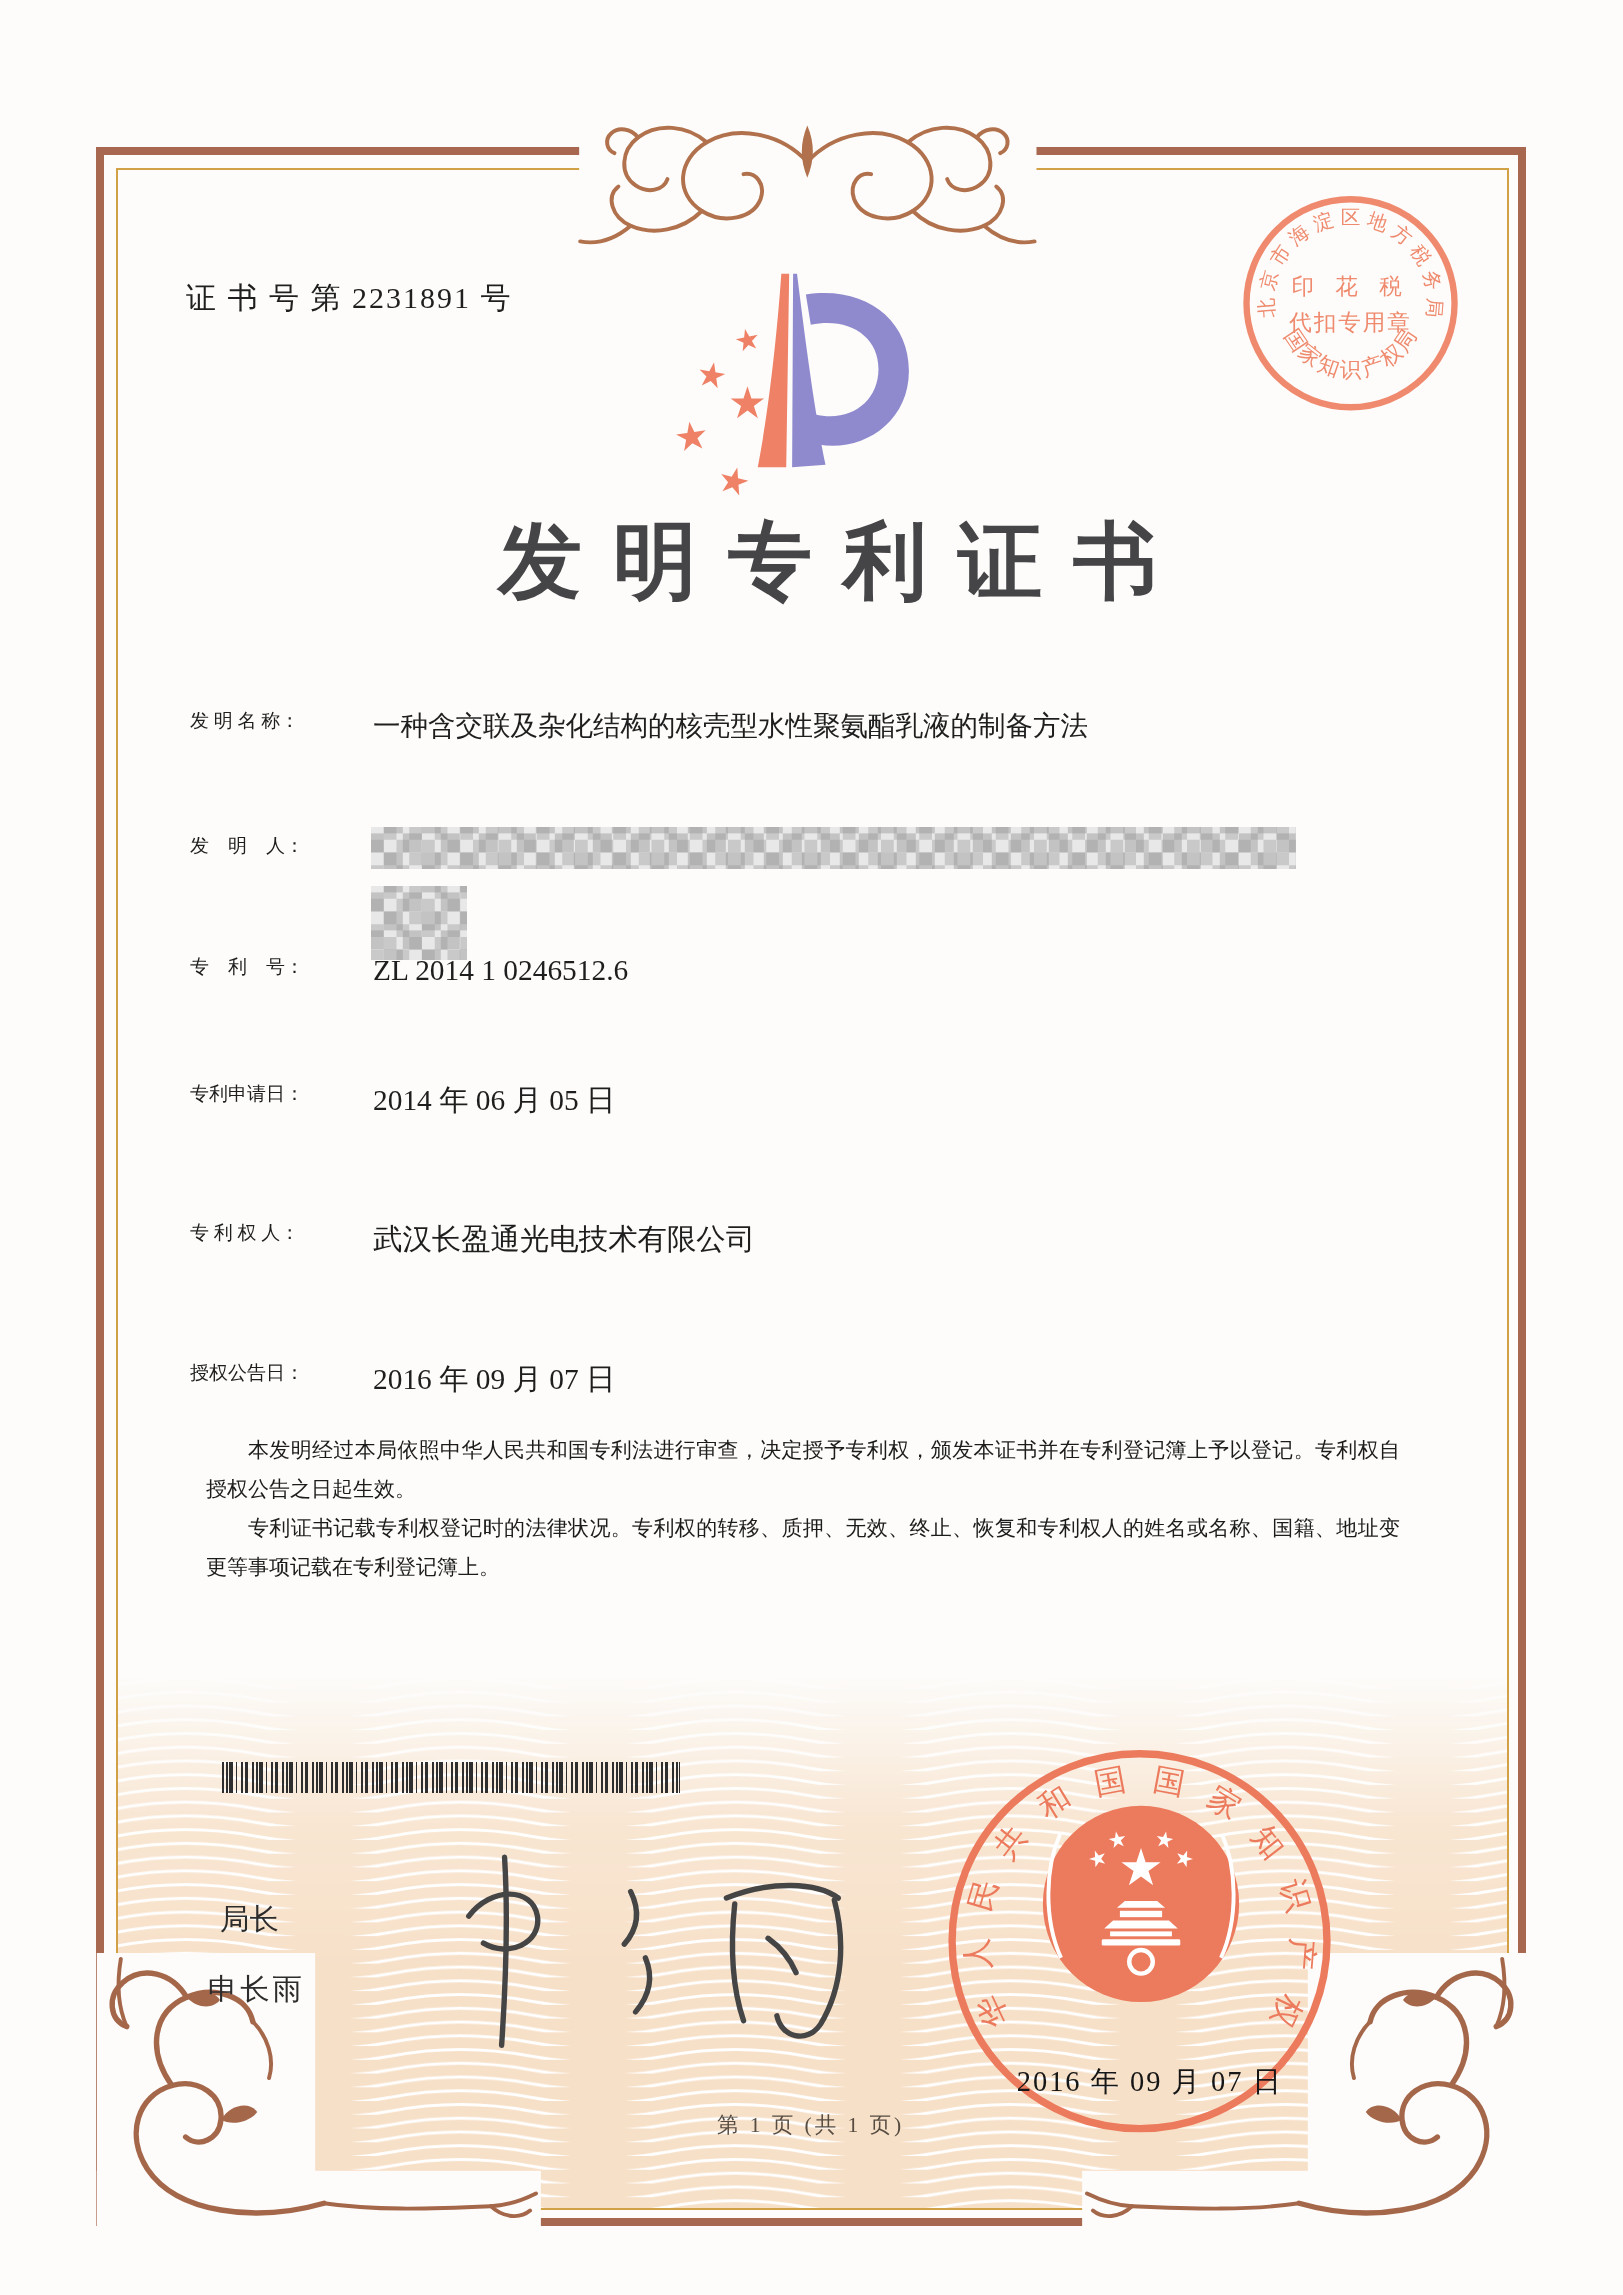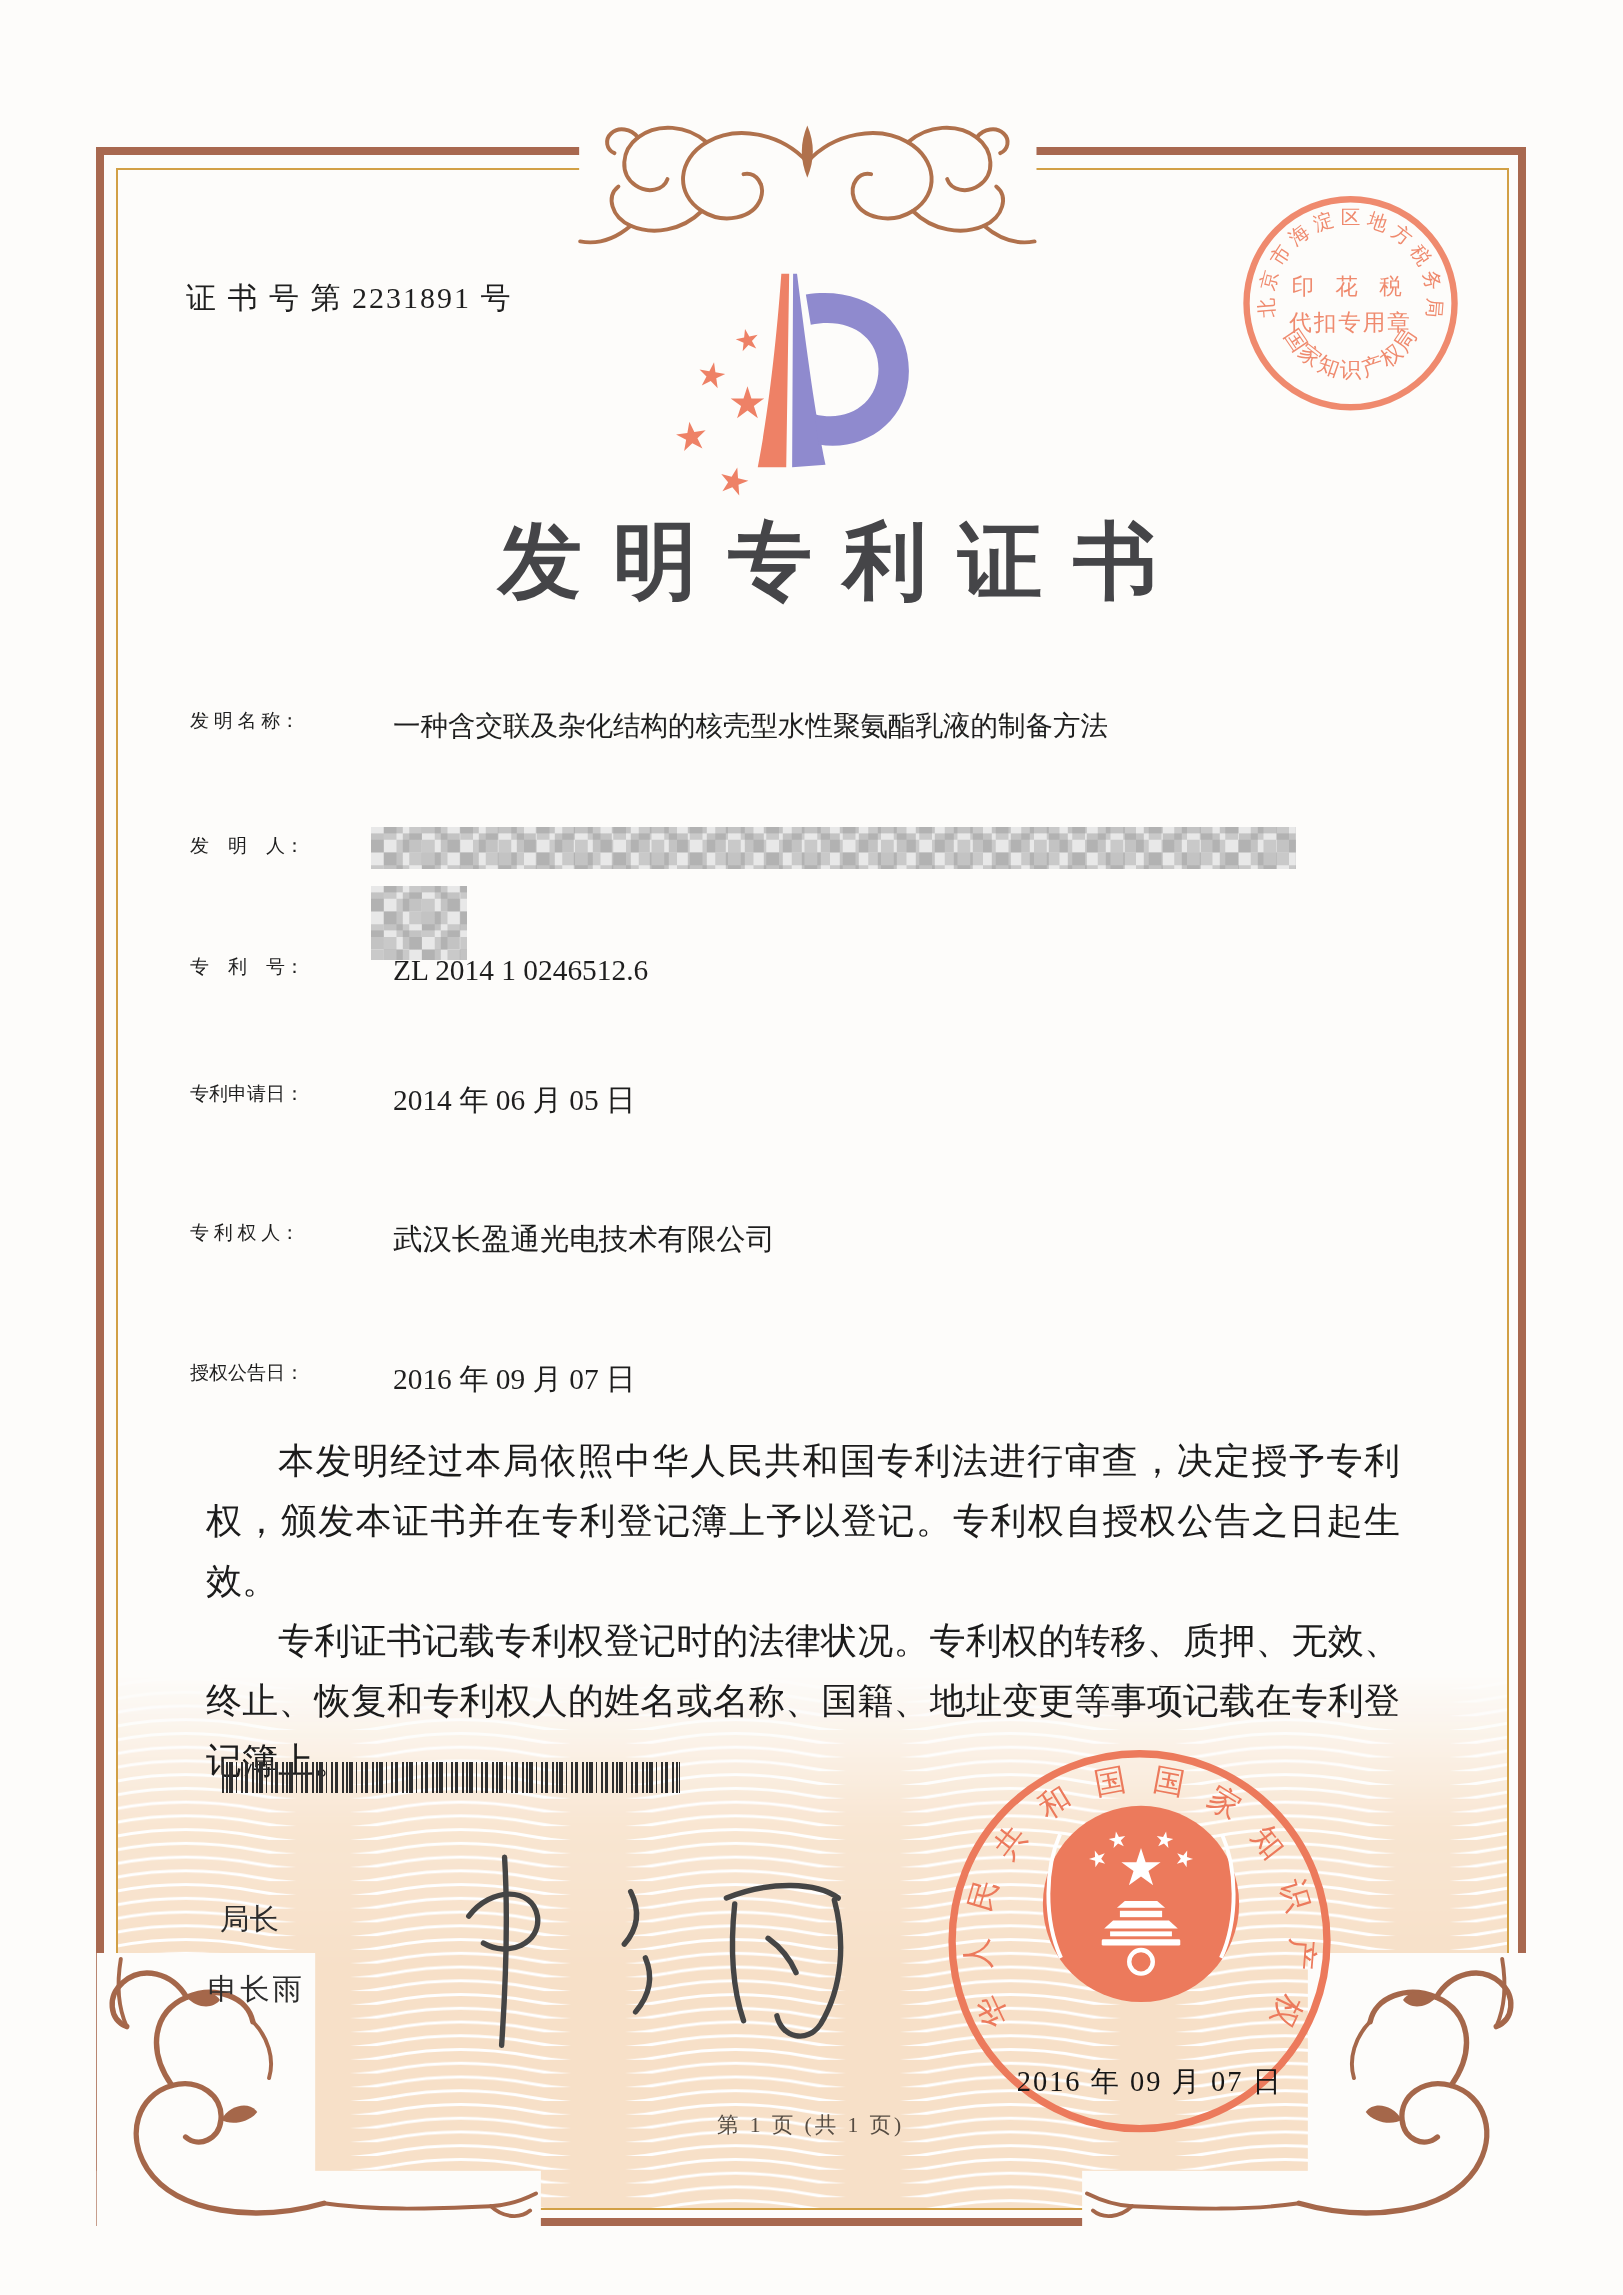--- a/index.html
+++ b/index.html
@@ -21,24 +21,24 @@
   }
   
   .cert-no{ left:186px; top:278px; font-size:30px; letter-spacing:2px; color:#1f1f1f; z-index:5;}
   .title{
     left:116px; top:505px; width:1423px; text-align:center;
     font-size:84px; font-weight:bold; color:#454548;
     letter-spacing:31px; text-indent:31px; z-index:5;
   }
   .row{ left:0; width:1623px; z-index:5;}
   .row .lab{ position:absolute; left:190px; font-size:19px; white-space:pre; color:#1e1e1e;}
-  .row .val{ position:absolute; left:373px; font-size:29.4px; white-space:pre; color:#1e1e1e;margin-left:20px;}
+  .row .val{ position:absolute; left:373px; font-size:29.4px; white-space:pre; color:#1e1e1e;}
   .body-text{
     left:206px; top:1431px; width:1194px; z-index:5;
-    font-size:36px; line-height:60px; text-align:justify;
+    font-size:21px; line-height:39px; text-align:justify;
     word-break:break-all; color:#1c1c1c;
   }
   .body-text p{margin:0; text-indent:2em;}
   .redact1{ left:371px; top:827px; width:925px; height:42px; z-index:6;}
   .redact2{ left:371px; top:886px; width:96px; height:74px; z-index:6;}
   .redact{
     background:
       repeating-conic-gradient(rgba(150,150,150,.45) 0% 25%, rgba(255,255,255,0) 0% 50%) 12.8px 6.4px/38px 38px,
       repeating-conic-gradient(#c9c9c9 0% 25%, #e8e8e8 0% 50%) 0 0/25.5px 25.5px;
   }

